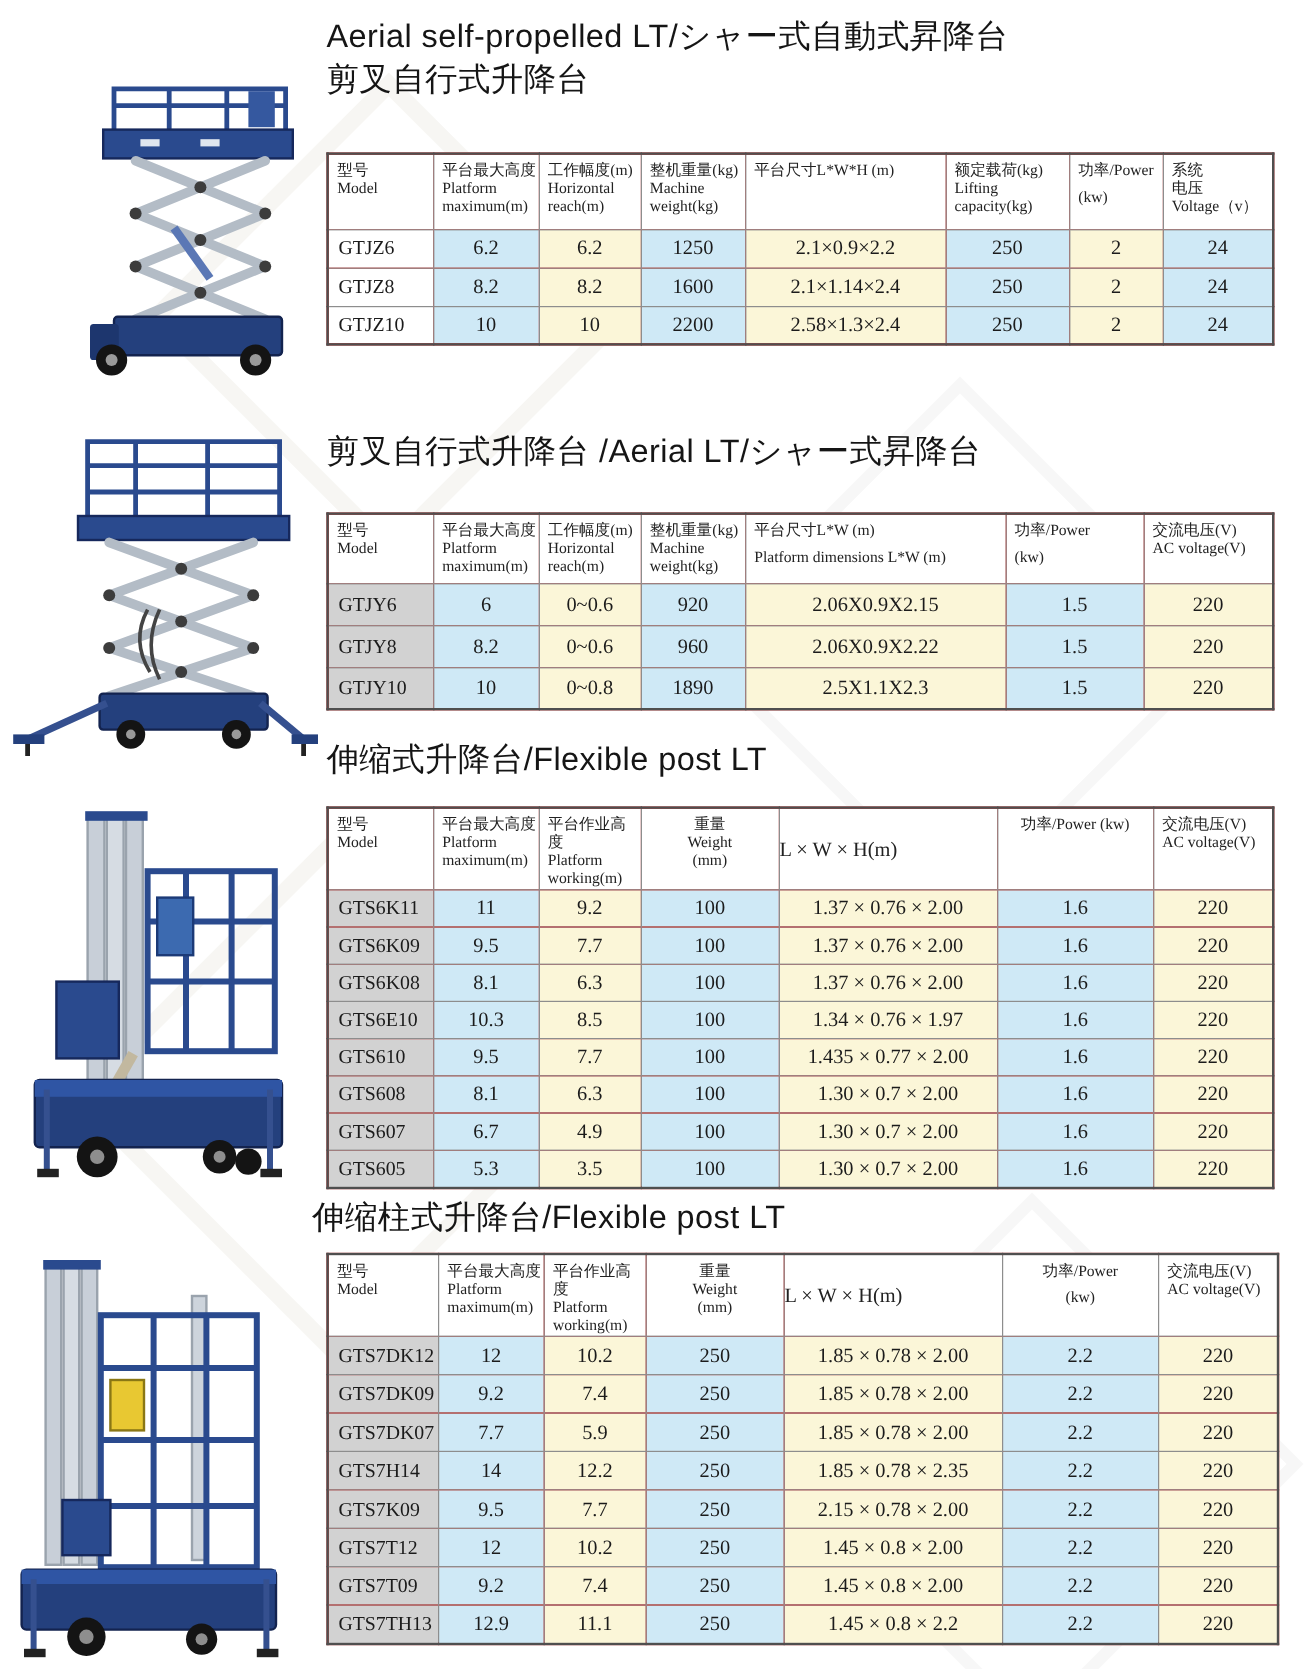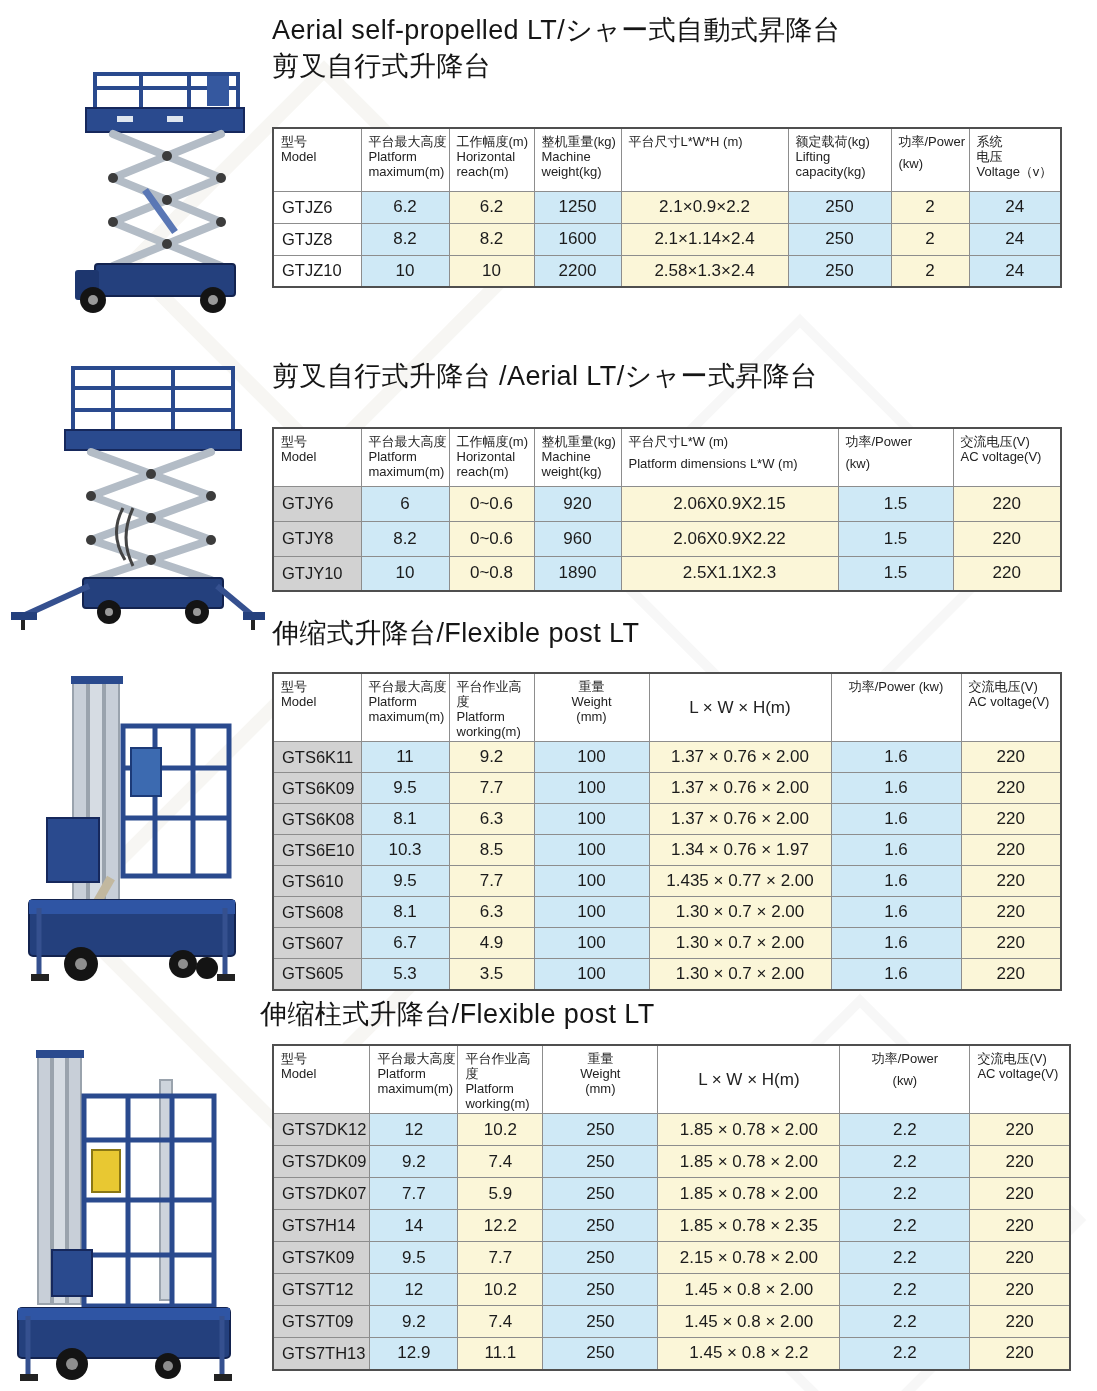--- a/index.html
+++ b/index.html
@@ -6,28 +6,28 @@
   .page {
     position:relative; width:1097px; height:1391px; background:#ffffff;
     font-family:"Liberation Sans", sans-serif; color:#1c1c1c; overflow:hidden;
   }
   
   .wm { position:absolute; border:14px solid rgba(208,198,178,0.16); transform:rotate(45deg); pointer-events:none; }
   .wm2 { position:absolute; border:10px solid rgba(190,190,190,0.12); transform:rotate(45deg); pointer-events:none; }
 
   .section-title { position:absolute; font-size:27px; line-height:36px; font-weight:500; letter-spacing:0.4px; color:#151515; white-space:nowrap; }
 
-  table.spec { position:absolute; border-collapse:collapse; table-layout:fixed; border:2px solid #4f4f4f; background:#ef4444; }
+  table.spec { position:absolute; border-collapse:collapse; table-layout:fixed; border:2px solid #4f4f4f; background:#ef4444;font-family:Liberation Serif, serif; }
   table.spec th, table.spec td { border:1px solid #8d8d8d; overflow:hidden; }
   table.spec th {
     background:#ffffff; font-weight:normal; vertical-align:top;
     padding:5px 2px 2px 7px; font-size:13px; line-height:15px; text-align:left; color:#222;
   }
   table.spec th.center { text-align:center; padding-left:2px; }
-  table.spec th.big { font-size:17px; vertical-align:middle; text-align:center; padding:11px; }
+  table.spec th.big { font-size:17px; vertical-align:middle; padding:0; }
   table.spec td { font-size:17px; text-align:center; padding:0 3px; color:#1b1b1b; }
   table.spec td.model { text-align:left; padding-left:8px; font-size:16.5px; }
   .bg-blue  { background:#cfe9f6; }
   .bg-cream { background:#fbf6d8; }
   .bg-gray  { background:#d2d2d2; }
   .bg-white { background:#ffffff; }
 
   .product-image { position:absolute; }
   .product-image svg { display:block; width:100%; height:100%; }
 </style>

